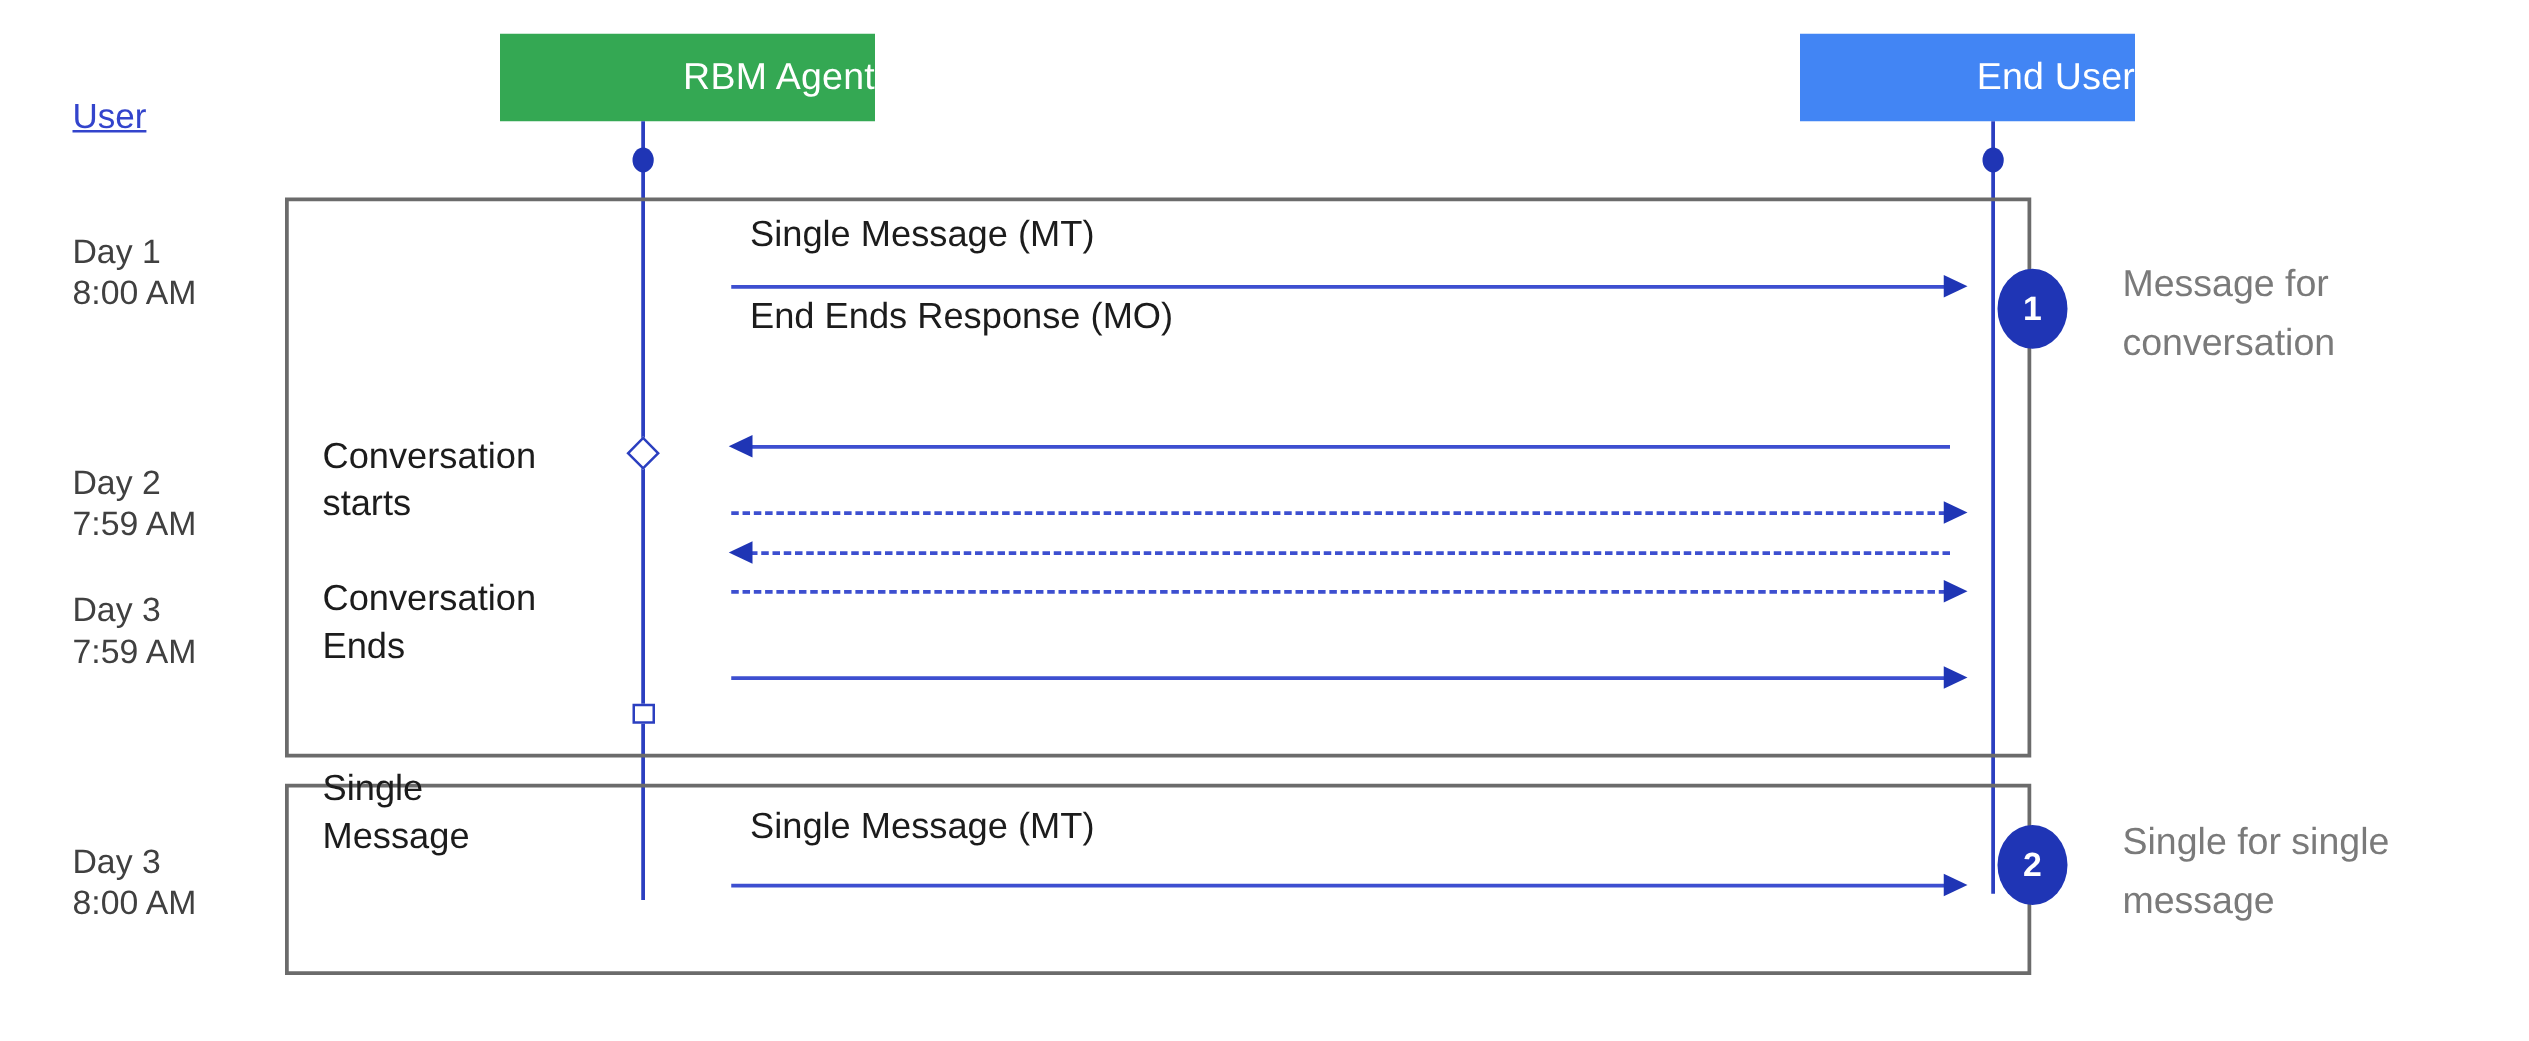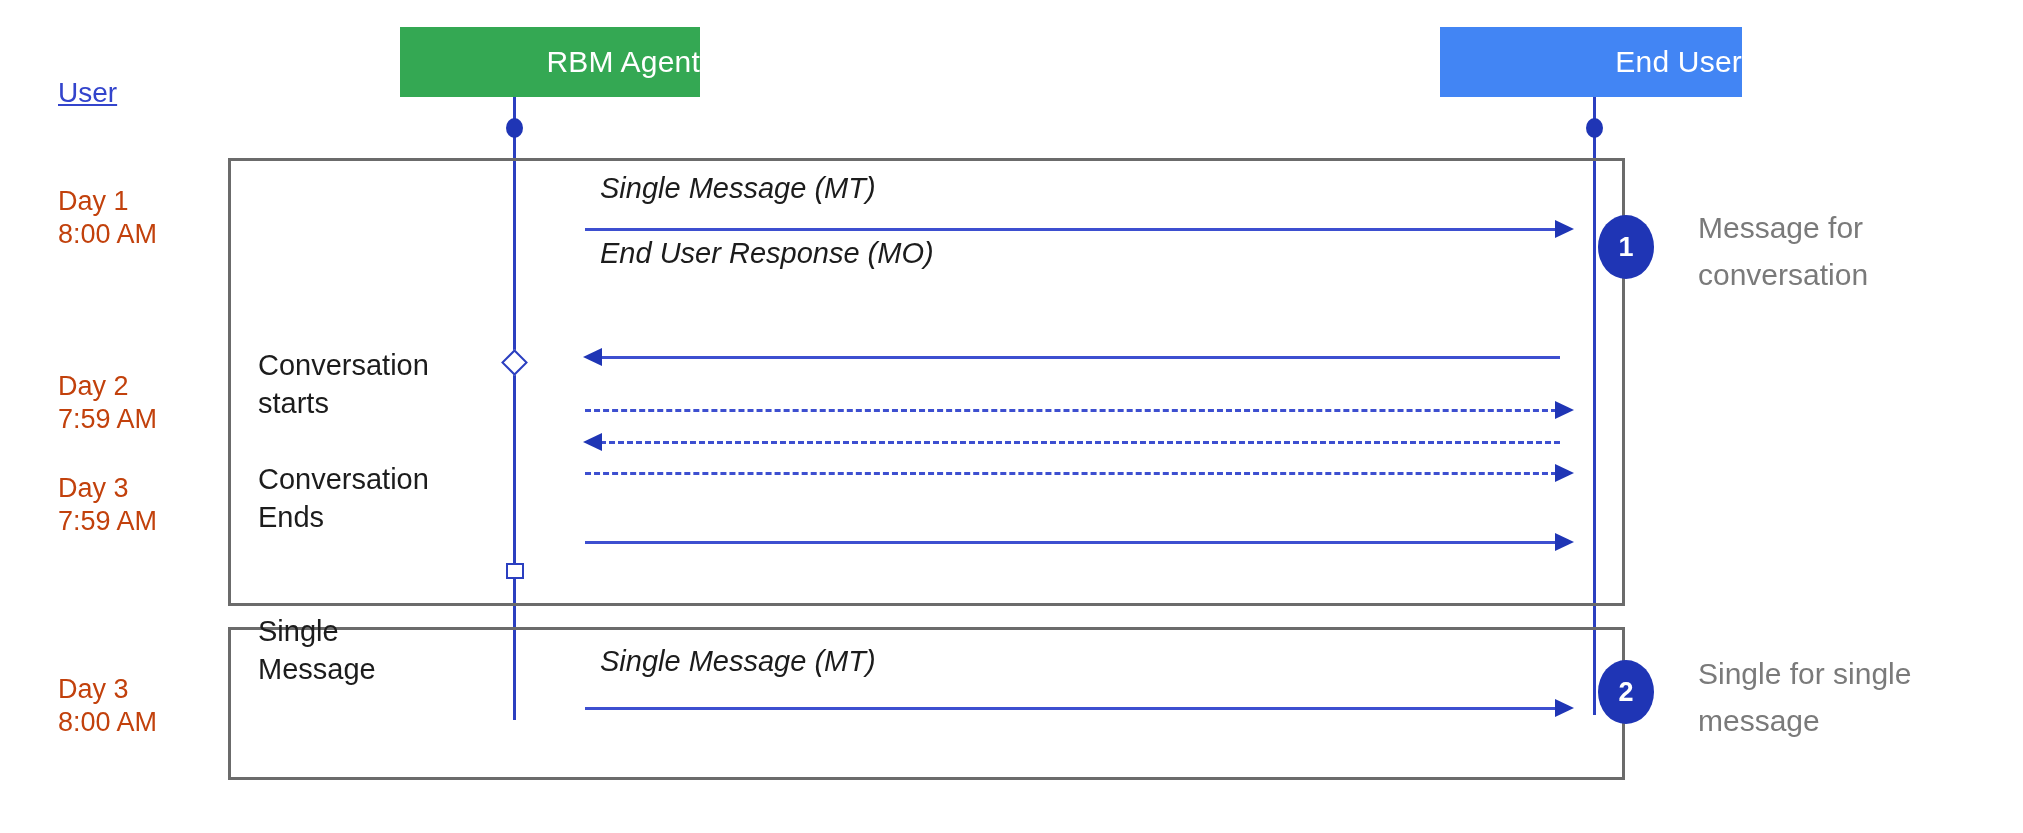--- a/index.html
+++ b/index.html
@@ -11,21 +11,21 @@
   }
   #stage { position: absolute; inset: 0; }
 
   
   .actor-box {
     position: absolute;
     display: flex; align-items: center; justify-content: flex-end;
     color: #ffffff; font-size: 30px; letter-spacing: .2px;
   }
   #actor-agent { left: 400px; top: 27px; width: 300px; height: 70px; background: #34a853; }
-  #actor-user  { left: 1440px; top: 27px; width: 302px; height: 70px; background: #4285f4; }
+  #actor-user  { left: 1440px; top: 27px; width: 268px; height: 70px; background: #4285f4; }
 
   
   .lifeline { position: absolute; width: 3px; background: #2b3fc0; }
   .lifeline-dot {
     position: absolute; width: 17px; height: 20px; border-radius: 50%;
     background: #1f35b5;
   }
   #lifeline-agent-top { left: 513px; top: 97px; height: 508px; }
   #lifeline-agent-bot { left: 513px; top: 605px; height: 115px; }
   #lifeline-user-top  { left: 1593px; top: 97px; height: 508px; }
@@ -47,21 +47,21 @@
   }
 
   
   .group-box { position: absolute; border: 3px solid #6b6b6b; background: transparent; }
   #group-conversation { left: 228px; top: 158px; width: 1397px; height: 448px; }
   #group-single       { left: 228px; top: 627px; width: 1397px; height: 153px; }
 
   
   .time-label {
     position: absolute; left: 58px;
-    color: #c2410c; font-size: 27px; line-height: 33px; white-space: pre-line;
+    color: #404040; font-size: 27px; line-height: 33px; white-space: pre-line;
   }
   #time-heading {
     position: absolute; left: 58px; top: 77px;
     color: #3344cc; font-size: 28px; text-decoration: underline;
   }
   #time-1 { top: 185px; }
   #time-2 { top: 338px; margin-top: 32px; }
   #time-3 { top: 472px; }
   #time-4 { top: 673px; }
 
@@ -88,21 +88,21 @@
     border-top: 9px solid transparent;
     border-bottom: 9px solid transparent;
     border-left: 19px solid #1f35b5;
   }
   .arrowhead.left {
     border-top: 9px solid transparent;
     border-bottom: 9px solid transparent;
     border-right: 19px solid #1f35b5;
   }
   .msg-label {
-    position: absolute; color: #1c1c1c; font-size: 29px; white-space: nowrap; font-style: italic;
+    position: absolute; color: #1c1c1c; font-size: 29px; white-space: nowrap;
   }
 
   
   #note-unlimited {
     position: absolute; left: 872px; top: 392px; width: 352px; height: 173px;
     background: #f1f1f1;
     display: flex; align-items: center; justify-content: center; text-align: center;
     color: #2b2b2b; font-size: 22px; line-height: 32px; white-space: pre-line;
   }
 
@@ -160,21 +160,21 @@
 
   <div class="caption" id="caption-start">Conversation
 starts</div>
   <div class="caption" id="caption-end">Conversation
 Ends</div>
 
   <div class="msg-label" style="left:600px; top:172px;">Single Message (MT)</div>
   <div class="arrow-line" style="left:585px; top:228px; width:972px;"></div>
   <div class="arrowhead right" style="left:1555px; top:220px;"></div>
 
-  <div class="msg-label" style="left:600px; top:237px;">End User Response (MO)</div>
+  <div class="msg-label" style="left:600px; top:237px;">End Ends Response (MO)</div>
   <div class="arrow-line" style="left:600px; top:356px; width:960px;"></div>
   <div class="arrowhead left" style="left:583px; top:348px;"></div>
 
   <div class="arrow-dashed" style="left:585px; top:409px; width:972px;"></div>
   <div class="arrowhead right" style="left:1555px; top:401px;"></div>
 
   <div class="arrow-dashed" style="left:600px; top:441px; width:960px;"></div>
   <div class="arrowhead left" style="left:583px; top:433px;"></div>
 
   <div class="arrow-dashed" style="left:585px; top:472px; width:972px;"></div>

